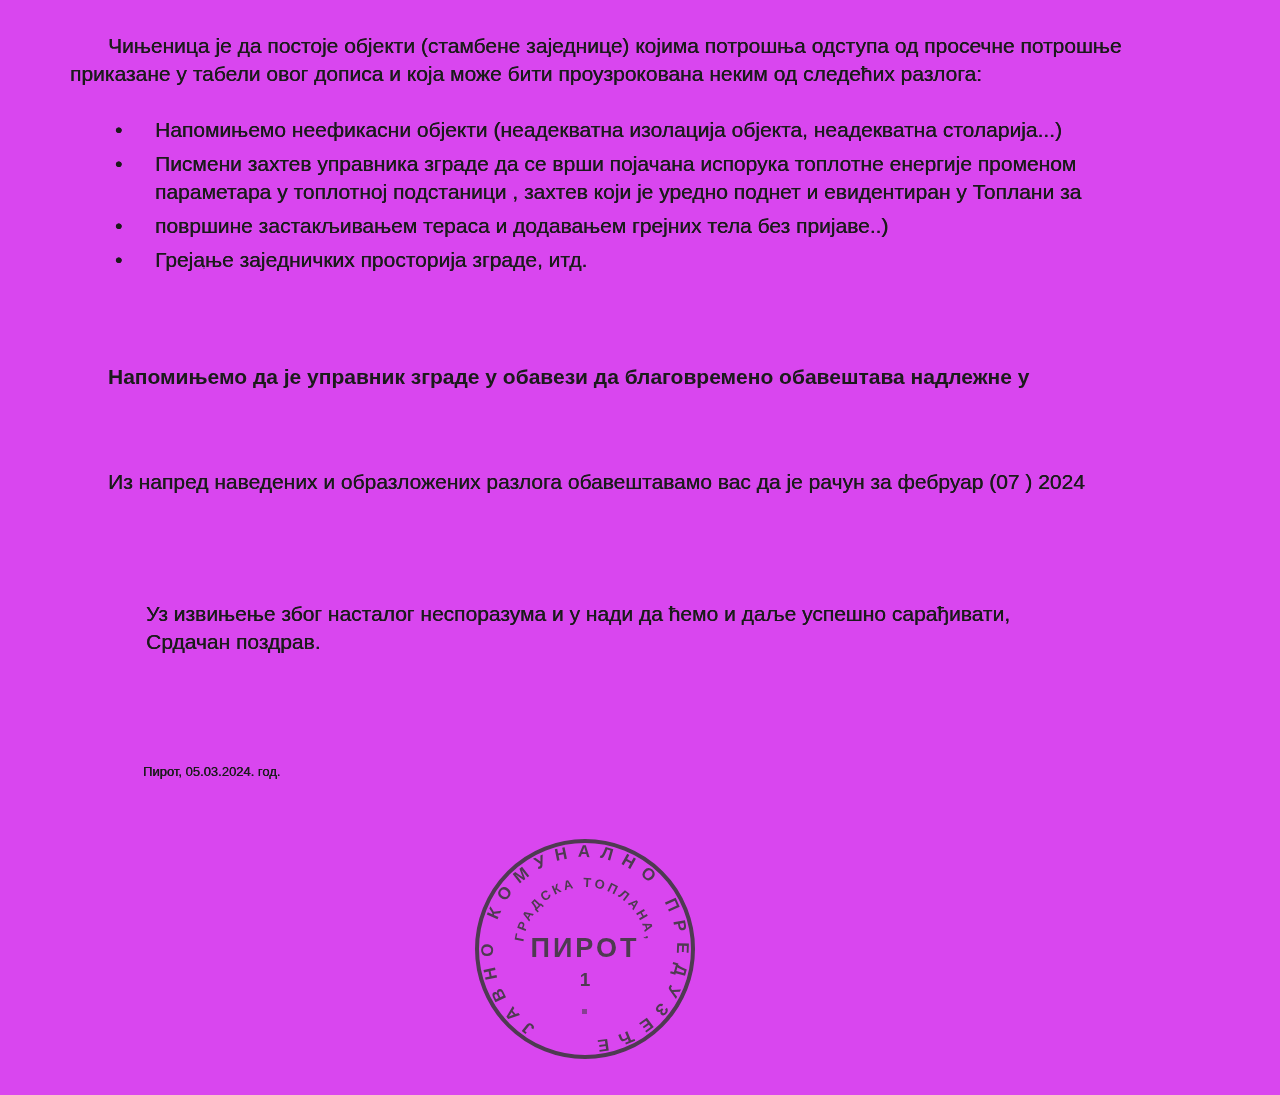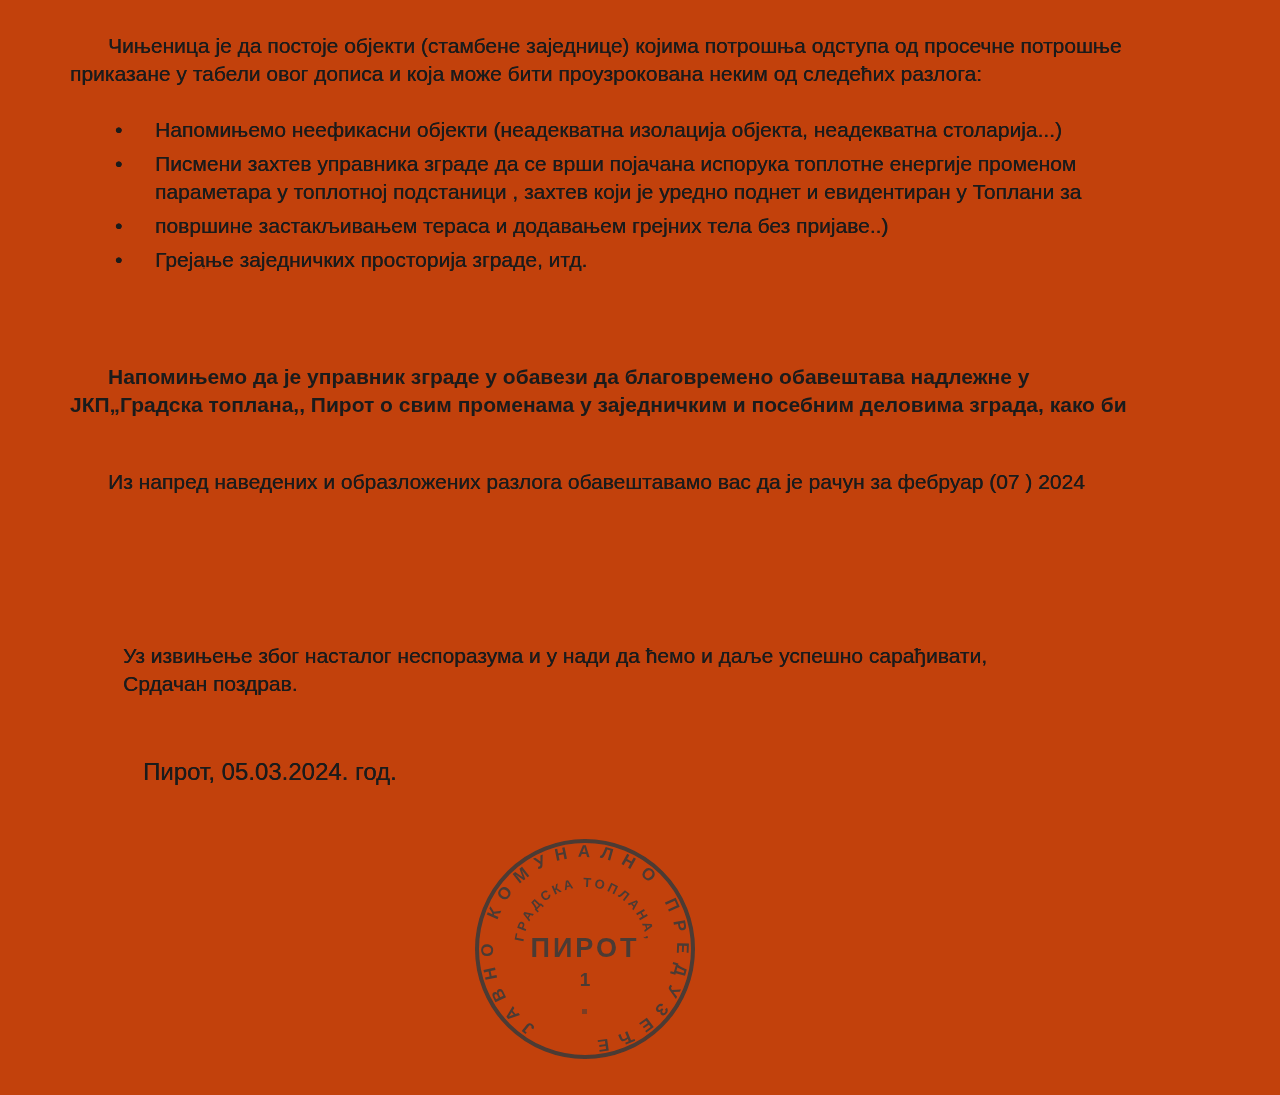--- a/index.html
+++ b/index.html
@@ -4,21 +4,21 @@
 <style>
   html,body{margin:0;padding:0;}
   body{
     width:1280px;height:1095px;
     background:#f4f4f4;
     font-family:"Liberation Sans", sans-serif;
   }
   .page{
     position:relative;
     width:1280px;height:1095px;
-    background:#c2410c;
+    background:#d946ef;
     overflow:hidden;
   }
   .scan{
     position:absolute;inset:0;
     color:#202020;
     filter:blur(0.4px) contrast(1.05);
   }
   .block{position:absolute;}
   .line{
     display:block;
@@ -35,21 +35,21 @@
     width:40px;min-width:40px;margin-left:45px;
     font-size:21px;line-height:28px;
     text-shadow:0.3px 0 0 currentColor;
   }
   .stray-dot{
     position:absolute;left:132px;margin-top:10px;
     font-size:14px;opacity:.55;
   }
   .bullet-text{flex:1;}
   .dateline,.signature{
-    font-size:24px;line-height:28px;white-space:nowrap;
+    font-size:13px;line-height:28px;white-space:nowrap;
     text-shadow:0.3px 0 0 currentColor;
   }
   .signature{font-size:22px;}
   .stamp{
     position:absolute;left:467px;top:831px;
     width:236px;height:236px;
     filter:blur(0.5px);
     opacity:0.87;
   }
   .stamp svg{display:block;}
@@ -94,28 +94,27 @@
         <span class="stray-dot">.</span>
         <span class="bullet-text">
           <span class="line">Грејање заједничких просторија зграде, итд.</span>
         </span>
       </div>
 
     </div>
 
     <div class="block bold indent-first" style="left:70px;top:363px;">
       <span class="line">Напомињемо да је управник зграде у обавези да благовремено обавештава надлежне у</span>
-      <span class="line">ЈКП„Градска топлана,, Пирот о свим променама у заједничким и посебним деловима зграда, како би</span>
     </div>
 
     <div class="block indent-first" style="left:70px;top:468px;">
       <span class="line">Из напред наведених и образложених разлога обавештавамо вас да је рачун за фебруар (07 ) 2024</span>
     </div>
 
-    <div class="block" style="left:123px;top:600px;margin-top:42px;">
+    <div class="block" style="left:146px;top:600px;">
       <span class="line">Уз извињење због насталог неспоразума и у нади да ћемо и даље успешно сарађивати,</span>
       <span class="line">Срдачан поздрав.</span>
     </div>
 
     <div class="block dateline" style="left:143px;top:758px;">Пирот, 05.03.2024. год.</div>
 
 
     <div class="stamp">
       <svg width="236" height="236" viewBox="0 0 236 236">
         <g fill="none" stroke="#3d3d3d">

